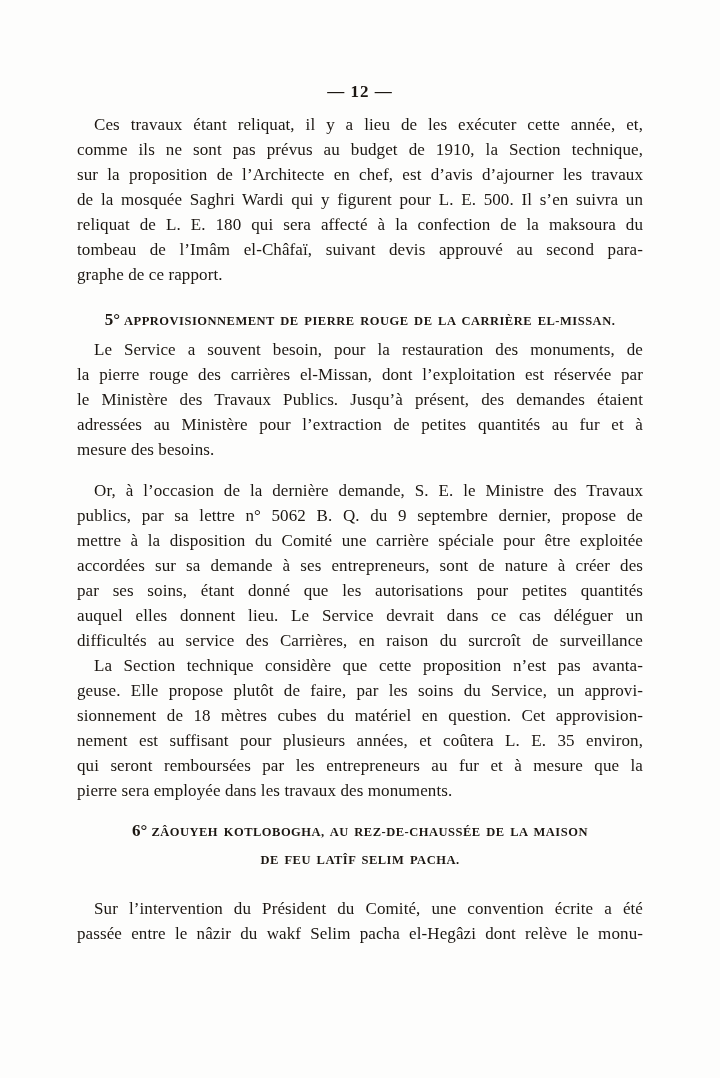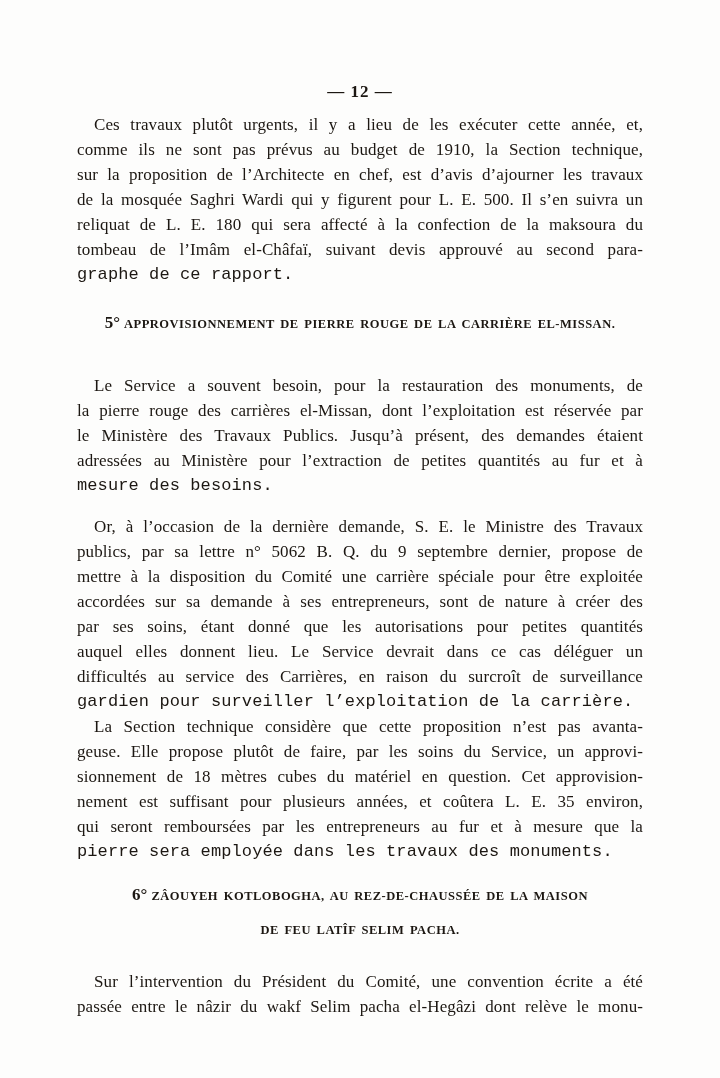--- a/index.html
+++ b/index.html
@@ -29,54 +29,54 @@
   }
   .paragraph { margin: 0; }
   .line {
     font-size: 17px;
     line-height: 25px;
     text-align: justify;
     text-align-last: justify;
     letter-spacing: 0.1px;
   }
   .line.first { text-indent: 17px; }
-  .line.last { text-align-last: left; font-family: Liberation Mono, monospace; }
+  .line.last { text-align-last: left; }
   .line sup { font-size: 0.6em; line-height: 0; }
   .heading {
     text-align: center;
     font-weight: bold;
   }
   .heading-line {
     font-size: 12.5px;
-    line-height: 34px;
+    line-height: 28px;
     letter-spacing: 0.5px;
     word-spacing: 2px;
   }
   .heading-num {
     font-size: 17px;
     letter-spacing: 0;
     padding-right: 4px;
   }
   
   .b0 { margin-top: 0; }        
   .b1 { margin-top: 19px; }     
-  .b2 { margin-top: 32px; }
+  .b2 { margin-top: 2px; }
   .b3 { margin-top: 16px; }
   .b4 { margin-top: 0; }
   .b5 { margin-top: 14px; text-align: center; }     
   .b6 { margin-top: 22px; }
 </style>
 </head>
 <body style="background: rgb(253, 253, 252); color: rgb(28, 23, 18);">
 
 <div class="page">
   <div class="page-number">— 12 —</div>
   <div class="text-column" id="text-column">
       <div class="paragraph b0">
-        <div class="line first">Ces travaux plutôt urgents, il y a lieu de les exécuter cette année, et,</div>
+        <div class="line first">Ces travaux étant reliquat, il y a lieu de les exécuter cette année, et,</div>
         <div class="line">comme ils ne sont pas prévus au budget de 1910, la Section technique,</div>
         <div class="line">sur la proposition de l’Architecte en chef, est d’avis d’ajourner les travaux</div>
         <div class="line">de la mosquée Saghri Wardi qui y figurent pour L. E. 500. Il s’en suivra un</div>
         <div class="line">reliquat de L. E. 180 qui sera affecté à la confection de la maksoura du</div>
         <div class="line">tombeau de l’Imâm el-Châfaï, suivant devis approuvé au second para-</div>
         <div class="line last">graphe de ce rapport.</div>
       </div>
       <div class="heading b1">
         <div class="heading-line"><span class="heading-num">5°</span>APPROVISIONNEMENT DE PIERRE ROUGE DE LA CARRIÈRE EL-MISSAN.</div>
       </div>
@@ -88,21 +88,20 @@
         <div class="line last">mesure des besoins.</div>
       </div>
       <div class="paragraph b3">
         <div class="line first">Or, à l’occasion de la dernière demande, S. E. le Ministre des Travaux</div>
         <div class="line">publics, par sa lettre n° 5062 B. Q. du 9 septembre dernier, propose de</div>
         <div class="line">mettre à la disposition du Comité une carrière spéciale pour être exploitée</div>
         <div class="line">accordées sur sa demande à ses entrepreneurs, sont de nature à créer des</div>
         <div class="line">par ses soins, étant donné que les autorisations pour petites quantités</div>
         <div class="line">auquel elles donnent lieu. Le Service devrait dans ce cas déléguer un</div>
         <div class="line">difficultés au service des Carrières, en raison du surcroît de surveillance</div>
-        <div class="line last">gardien pour surveiller l’exploitation de la carrière.</div>
       </div>
       <div class="paragraph b4">
         <div class="line first">La Section technique considère que cette proposition n’est pas avanta-</div>
         <div class="line">geuse. Elle propose plutôt de faire, par les soins du Service, un approvi-</div>
         <div class="line">sionnement de 18 mètres cubes du matériel en question. Cet approvision-</div>
         <div class="line">nement est suffisant pour plusieurs années, et coûtera L. E. 35 environ,</div>
         <div class="line">qui seront remboursées par les entrepreneurs au fur et à mesure que la</div>
         <div class="line last">pierre sera employée dans les travaux des monuments.</div>
       </div>
       <div class="heading b5">

